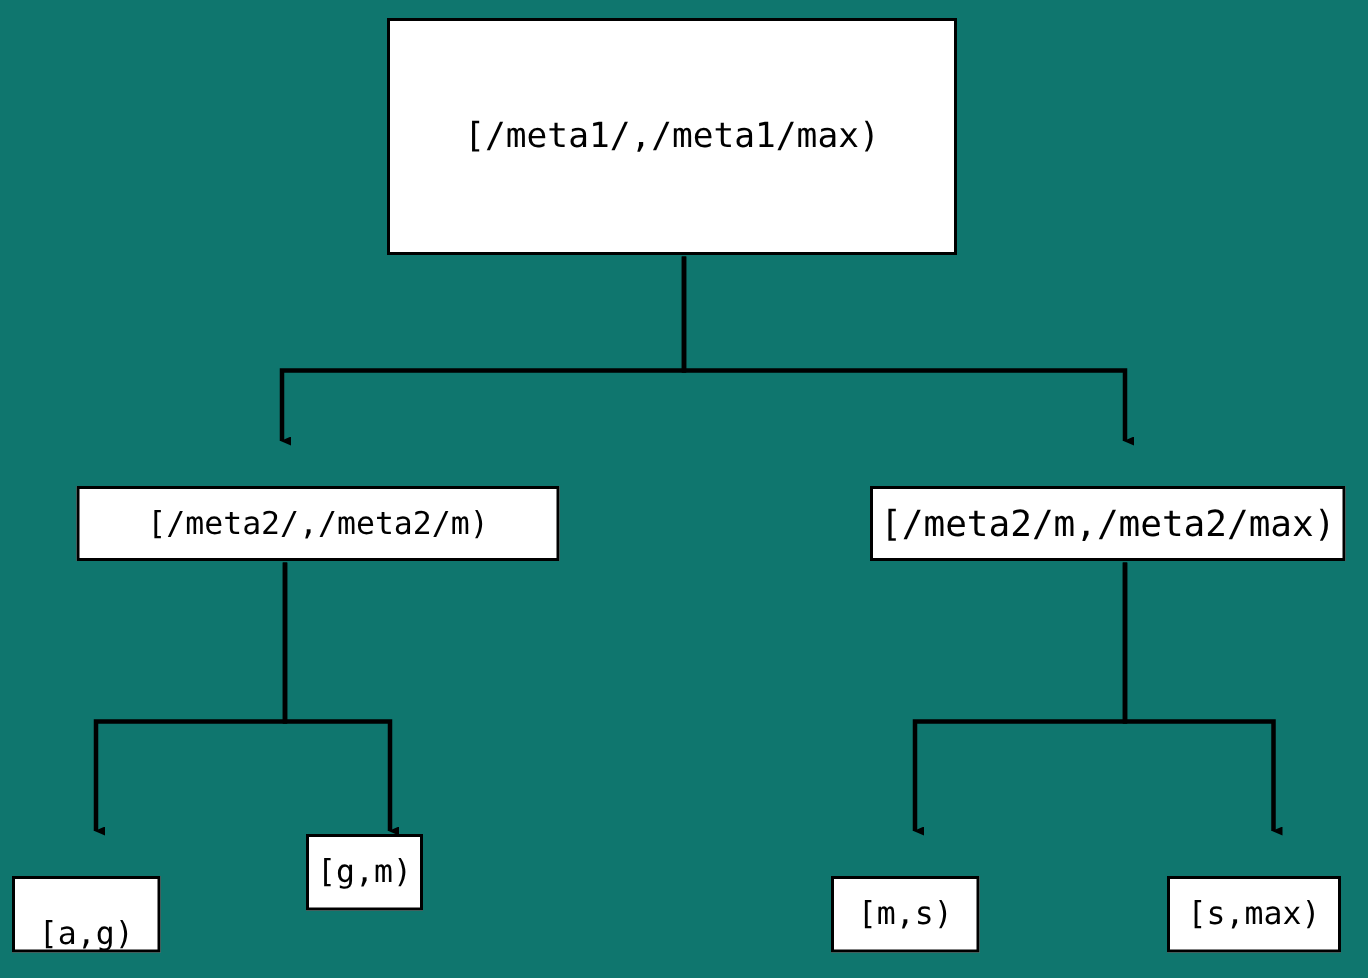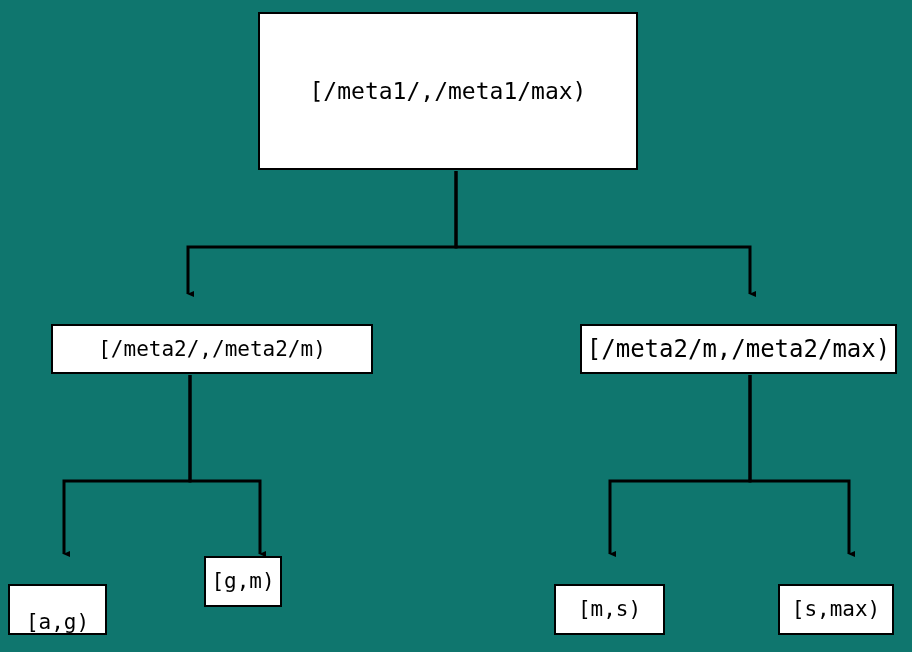--- a/index.html
+++ b/index.html
@@ -73,21 +73,21 @@
   }
   #node-leaf-gm {
     left: 204px;
     top: 556px;
     width: 78px;
     height: 51px;
   }
   #node-leaf-ms {
     left: 554px;
     top: 584px;
-    width: 111px;
+    width: 99px;
     height: 51px;
   }
   #node-leaf-smax {
     left: 778px;
     top: 584px;
     width: 116px;
     height: 51px;
     justify-content: center;
   }
   #node-leaf-ag .node-label,

